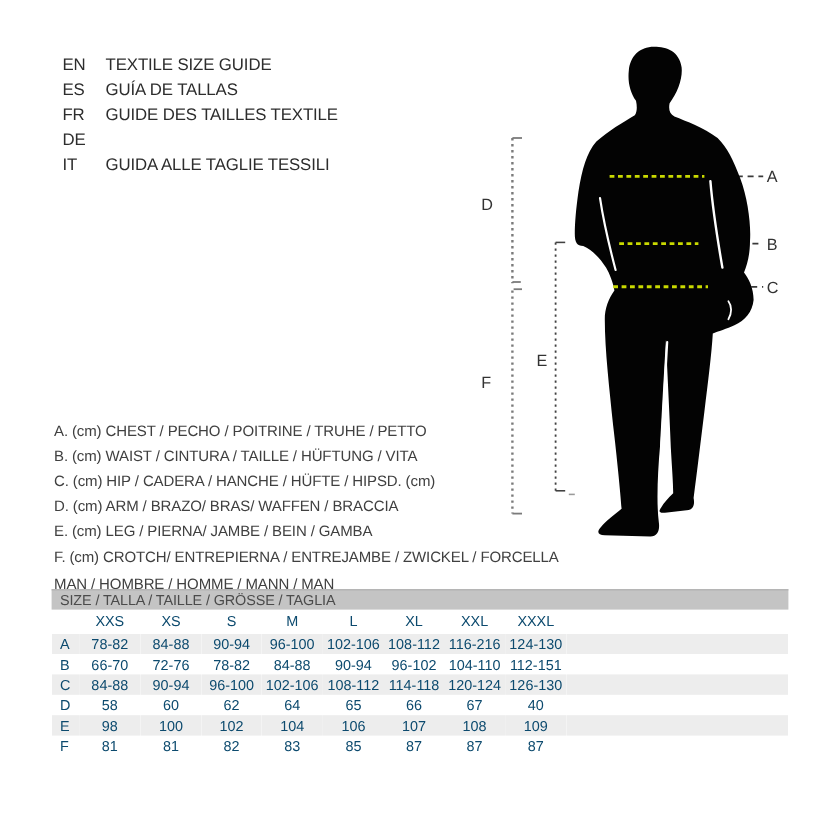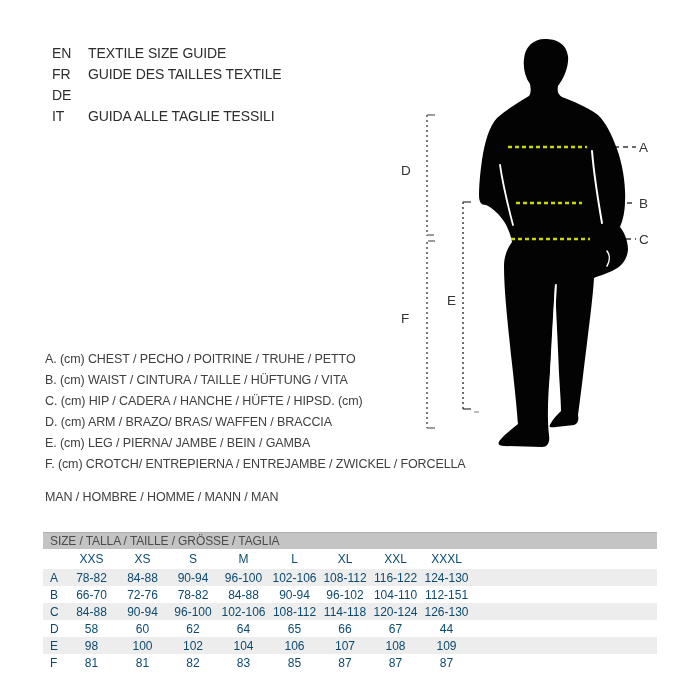--- a/index.html
+++ b/index.html
@@ -10,24 +10,24 @@
   }
   .abs{position:absolute;}
 
   
   .lang-block{left:52px;top:40px;font-size:14px;font-weight:500;color:#2d2d2d;letter-spacing:-0.1px;}
   .lang-row{display:flex;height:21px;align-items:flex-end;}
   .lang-code{width:36px;flex:0 0 36px;}
 
   
   .legend{left:45px;top:349px;font-size:12.5px;line-height:21px;color:#404040;letter-spacing:-0.1px;}
-  .legend .man-line{margin-top:12px;}
-
-  
-  .table-wrap{left:43px;top:491px;width:614px;margin-top:41px;}
+  .legend .man-line{margin-top:2px;}
+
+  
+  .table-wrap{left:43px;top:491px;width:614px;}
   .size-band{
     background:#c4c4c4;height:16px;line-height:16px;font-size:12px;
     padding-left:7px;color:#4b4b4b;border-top:1px solid #aeaeae;letter-spacing:-0.1px;
   }
   table.sizes{border-collapse:collapse;table-layout:fixed;width:614px;font-size:12px;color:#0c4a6e;}
   table.sizes td{padding:0;text-align:center;overflow:hidden;white-space:nowrap;}
   table.sizes thead td{height:20px;}
   table.sizes tbody td{height:17px;}
   table.sizes td.rl{text-align:left;padding-left:7px;}
   table.sizes tbody tr:nth-child(odd){background:#ededed;}
@@ -36,20 +36,24 @@
   .figure{left:390px;top:25px;}
   .figure text{font-family:"Liberation Sans",sans-serif;font-size:13.5px;fill:#333333;}
 </style>
 </head>
 <body>
 
 <div class="abs lang-block">
   <div class="lang-row">
     <span class="lang-code">EN</span>
     <span class="lang-name">TEXTILE SIZE GUIDE</span>
+  </div>
+  <div class="lang-row">
+    <span class="lang-code">ES</span>
+    <span class="lang-name">GUÍA DE TALLAS</span>
   </div>
   <div class="lang-row">
     <span class="lang-code">FR</span>
     <span class="lang-name">GUIDE DES TAILLES TEXTILE</span>
   </div>
   <div class="lang-row">
     <span class="lang-code">DE</span>
   </div>
   <div class="lang-row">
     <span class="lang-code">IT</span>
@@ -187,21 +191,21 @@
     </thead>
     <tbody>
       <tr>
         <td class="rl">A</td>
         <td>78-82</td>
         <td>84-88</td>
         <td>90-94</td>
         <td>96-100</td>
         <td>102-106</td>
         <td>108-112</td>
-        <td>116-122</td>
+        <td>116-216</td>
         <td>124-130</td>
         <td></td>
       </tr>
       <tr>
         <td class="rl">B</td>
         <td>66-70</td>
         <td>72-76</td>
         <td>78-82</td>
         <td>84-88</td>
         <td>90-94</td>
@@ -224,21 +228,21 @@
       </tr>
       <tr>
         <td class="rl">D</td>
         <td>58</td>
         <td>60</td>
         <td>62</td>
         <td>64</td>
         <td>65</td>
         <td>66</td>
         <td>67</td>
-        <td>44</td>
+        <td>40</td>
         <td></td>
       </tr>
       <tr>
         <td class="rl">E</td>
         <td>98</td>
         <td>100</td>
         <td>102</td>
         <td>104</td>
         <td>106</td>
         <td>107</td>

